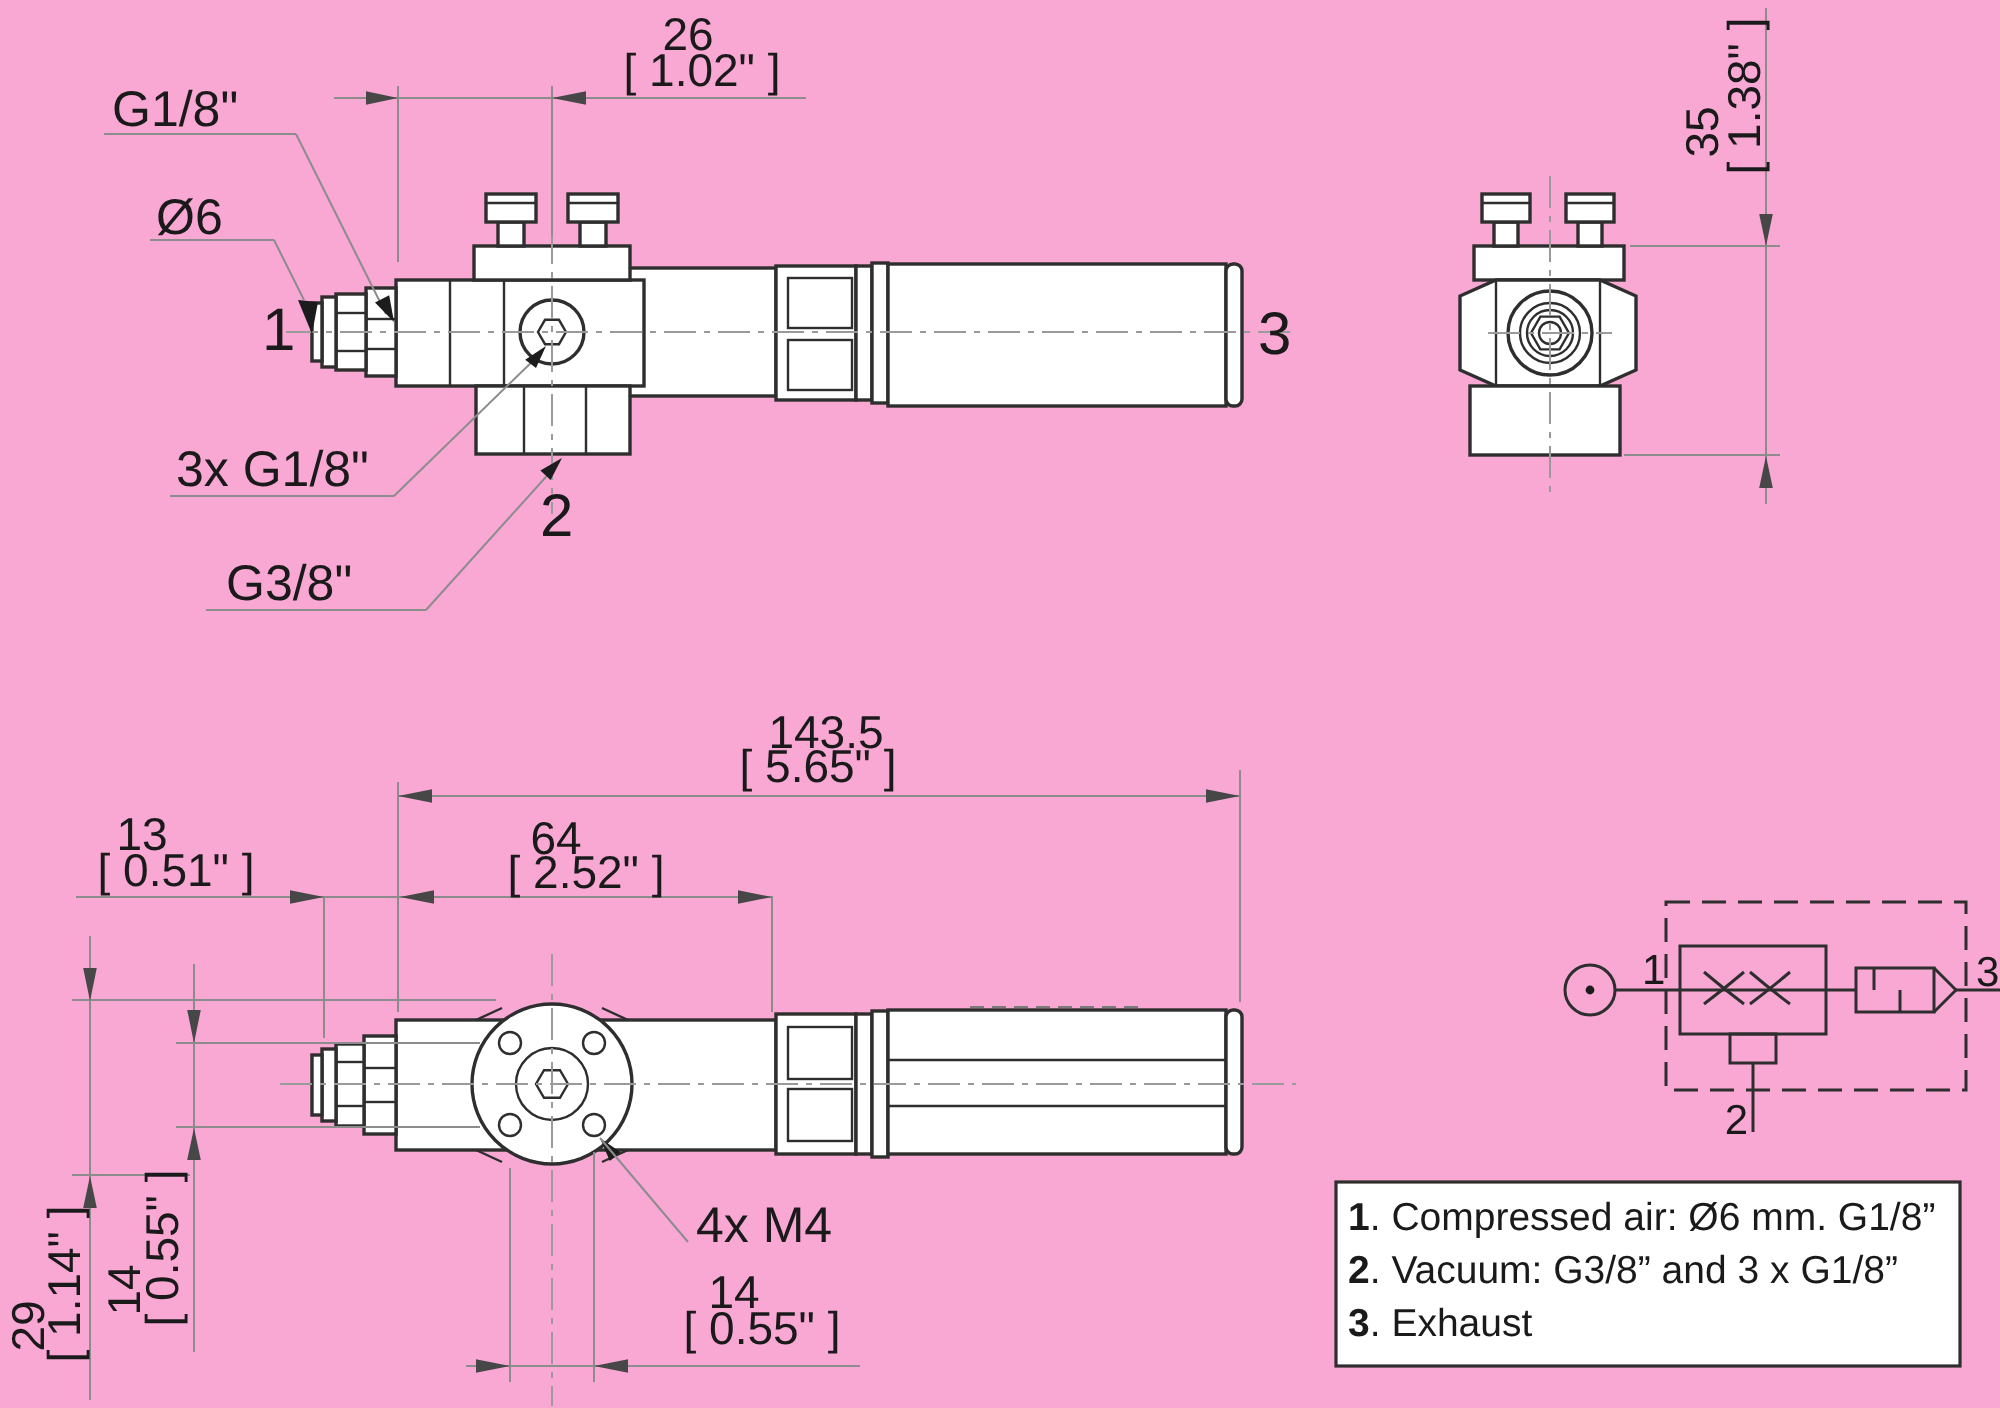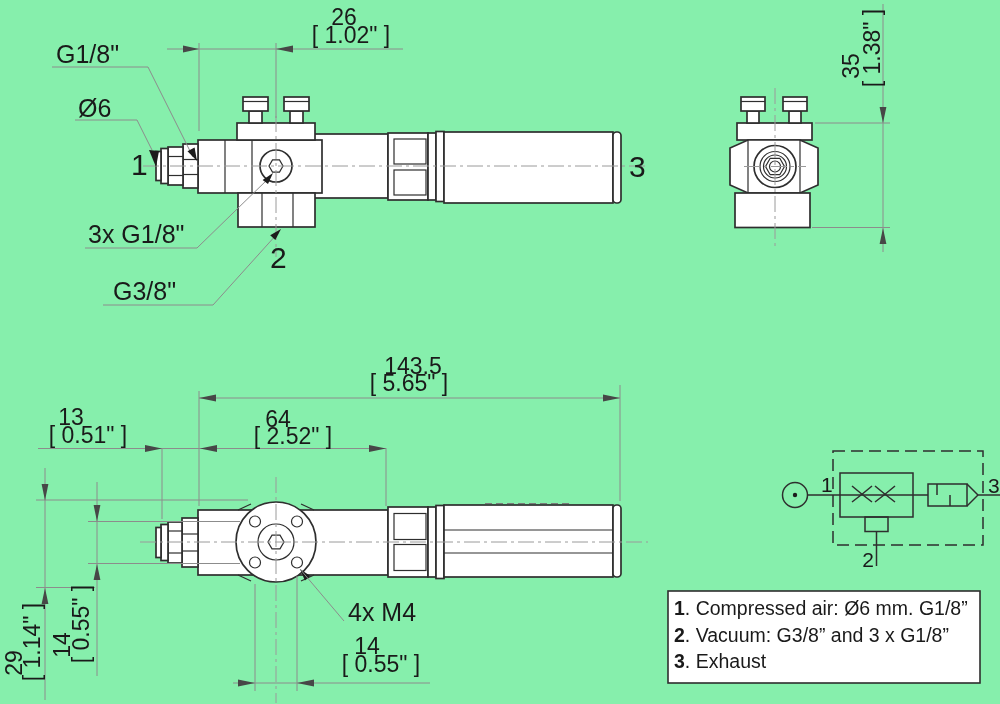--- a/index.html
+++ b/index.html
@@ -1,16 +1,16 @@
 <!DOCTYPE html>
 <html><head>
 <meta charset="utf-8">
 <style>
   html,body{margin:0;padding:0;background:#ffffff;}
-  .stage{width:1000px;height:704px;position:relative;background:#86efac;overflow:hidden;}
+  .stage{width:1000px;height:704px;position:relative;background:#f9a8d4;overflow:hidden;}
   svg{display:block;}
   svg text{font-family:"Liberation Sans","DejaVu Sans",sans-serif;fill:#1a1a1a;}
   .outline{fill:#ffffff;stroke:#2e2e2e;stroke-width:1.7;stroke-linejoin:miter;}
   .detail{fill:none;stroke:#2e2e2e;stroke-width:1.2;}
   .thin{fill:none;stroke:#8c8c8c;stroke-width:1;}
   .cline{fill:none;stroke:#9a9a9a;stroke-width:1;stroke-dasharray:16 4 3 4;}
   .hidden-dash{fill:none;stroke:#7a7a7a;stroke-width:1;stroke-dasharray:7 4;}
   .dash{fill:none;stroke:#2e2e2e;stroke-width:1.5;stroke-dasharray:12 6;}
   .schem{fill:none;stroke:#2e2e2e;stroke-width:1.5;}
   .dimarrow{fill:#474747;stroke:none;}

